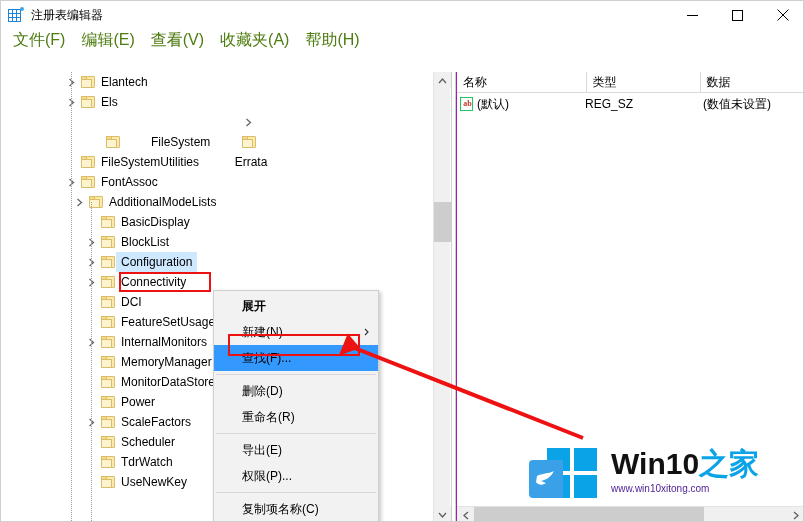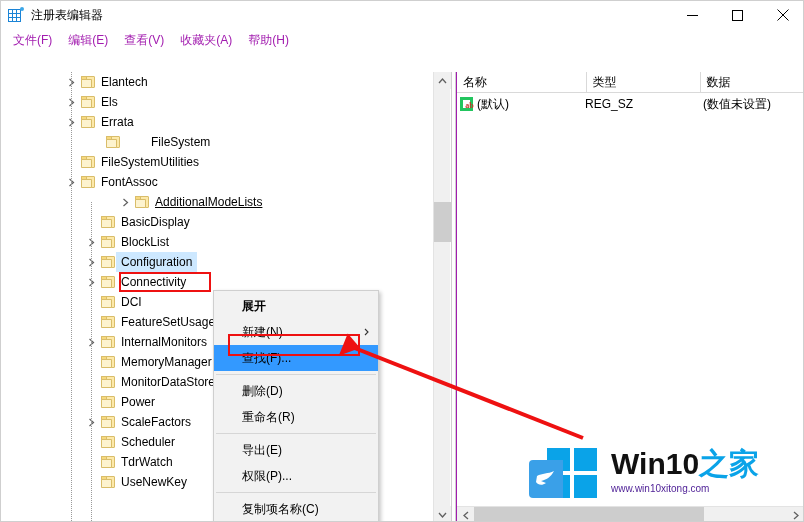--- a/index.html
+++ b/index.html
@@ -49,21 +49,21 @@
   }
   .win-btn svg { display: block; }
 
   
   .menubar {
     position: absolute; left: 0; top: 28px; width: 804px; height: 22px;
     background: #ffffff; display: flex; align-items: center;
     padding-left: 4px;
   }
   .menu-item {
-    font-size: 12px; color: #a21caf; padding: 2px 8px; white-space: nowrap;
+    font-size: 16px; color: #4d7c0f; padding: 2px 8px; white-space: nowrap;
     line-height: 16px;
   }
 
   
   .addressbar {
     position: absolute; left: 0; top: 50px; width: 804px; height: 21px;
     background: #ffffff;
     border-bottom: 1px solid #d4d4d4;
     display: flex; align-items: center;
   }
@@ -186,21 +186,21 @@
     position: absolute; left: 0; top: 21px; width: 347px; height: 22px;
     display: flex; align-items: center; font-size: 12px; color: #000000;
   }
   .cell { padding-left: 6px; line-height: 22px; white-space: nowrap; overflow: hidden; }
   .cell.c-name { width: 122px; display: flex; align-items: center; padding-left: 3px; }
   .cell.c-type { width: 118px; }
   .cell.c-data { width: 107px; }
   .ab-icon {
     width: 13px; height: 14px; flex: none; margin-right: 4px;
     position: relative; background: #ffffff;
-    border: 3px solid #22c55e;
+    border: 1px solid #22c55e;
   }
   .ab-icon span {
     position: absolute; left: 0; top: -1px; width: 13px; height: 14px;
     font-size: 8px; font-weight: bold; color: #c0392b;
     font-family: "Liberation Serif", serif;
     line-height: 13px; text-align: center;
   }
 
   
   .ctxmenu {
@@ -332,73 +332,73 @@
             </div>
             <div class="tree-folder">
               <span class="folder-glyph">
                 <span class="back"></span>
                 <span class="tab"></span>
                 <span class="front"></span>
               </span>
             </div>
             <span class="tree-label">Els</span>
           </div>
+          <div class="tree-row" style="padding-left: 63px; flex-direction: column;">
+            <div class="tree-chev">
+              <svg width="8" height="9" viewBox="0 0 8 9">
+                <polyline points="1.5,1 5.5,4.5 1.5,8" fill="none" stroke="#606060" stroke-width="1.2"></polyline>
+              </svg>
+            </div>
+            <div class="tree-folder">
+              <span class="folder-glyph">
+                <span class="back"></span>
+                <span class="tab"></span>
+                <span class="front"></span>
+              </span>
+            </div>
+            <span class="tree-label">Errata</span>
+          </div>
+          <div class="tree-row" style="padding-left: 63px; gap: 25px;">
+            <div class="tree-chev"></div>
+            <div class="tree-folder">
+              <span class="folder-glyph">
+                <span class="back"></span>
+                <span class="tab"></span>
+                <span class="front"></span>
+              </span>
+            </div>
+            <span class="tree-label">FileSystem</span>
+          </div>
           <div class="tree-row" style="padding-left: 63px;">
-            <div class="tree-chev">
-              <svg width="8" height="9" viewBox="0 0 8 9">
-                <polyline points="1.5,1 5.5,4.5 1.5,8" fill="none" stroke="#606060" stroke-width="1.2"></polyline>
-              </svg>
-            </div>
-            <div class="tree-folder">
-              <span class="folder-glyph">
-                <span class="back"></span>
-                <span class="tab"></span>
-                <span class="front"></span>
-              </span>
-            </div>
-            <span class="tree-label">Errata</span>
-          </div>
-          <div class="tree-row" style="padding-left: 63px; gap: 25px;">
-            <div class="tree-chev"></div>
-            <div class="tree-folder">
-              <span class="folder-glyph">
-                <span class="back"></span>
-                <span class="tab"></span>
-                <span class="front"></span>
-              </span>
-            </div>
-            <span class="tree-label">FileSystem</span>
+            <div class="tree-chev"></div>
+            <div class="tree-folder">
+              <span class="folder-glyph">
+                <span class="back"></span>
+                <span class="tab"></span>
+                <span class="front"></span>
+              </span>
+            </div>
+            <span class="tree-label">FileSystemUtilities</span>
           </div>
           <div class="tree-row" style="padding-left: 63px;">
-            <div class="tree-chev"></div>
-            <div class="tree-folder">
-              <span class="folder-glyph">
-                <span class="back"></span>
-                <span class="tab"></span>
-                <span class="front"></span>
-              </span>
-            </div>
-            <span class="tree-label">FileSystemUtilities</span>
-          </div>
-          <div class="tree-row" style="padding-left: 63px;">
             <div class="tree-chev">
               <svg width="8" height="9" viewBox="0 0 8 9">
                 <polyline points="1.5,1 5.5,4.5 1.5,8" fill="none" stroke="#606060" stroke-width="1.2"></polyline>
               </svg>
             </div>
             <div class="tree-folder">
               <span class="folder-glyph">
                 <span class="back"></span>
                 <span class="tab"></span>
                 <span class="front"></span>
               </span>
             </div>
             <span class="tree-label">FontAssoc</span>
           </div>
-          <div class="tree-row" style="padding-left: 117px; text-decoration: underline;">
+          <div class="tree-row" style="padding-left: 71px;">
             <div class="tree-chev">
               <svg width="8" height="9" viewBox="0 0 8 9">
                 <polyline points="1.5,1 5.5,4.5 1.5,8" fill="none" stroke="#606060" stroke-width="1.2"></polyline>
               </svg>
             </div>
             <div class="tree-folder">
               <span class="folder-glyph">
                 <span class="back"></span>
                 <span class="tab"></span>
                 <span class="front"></span>

